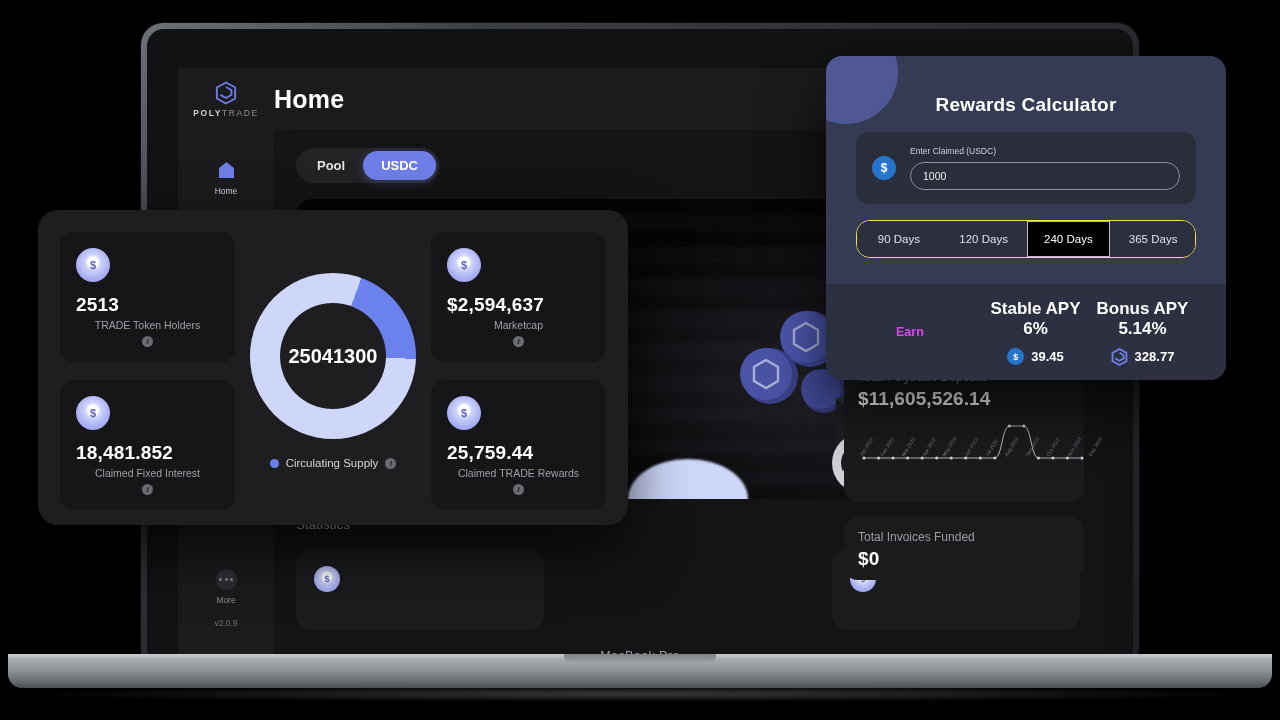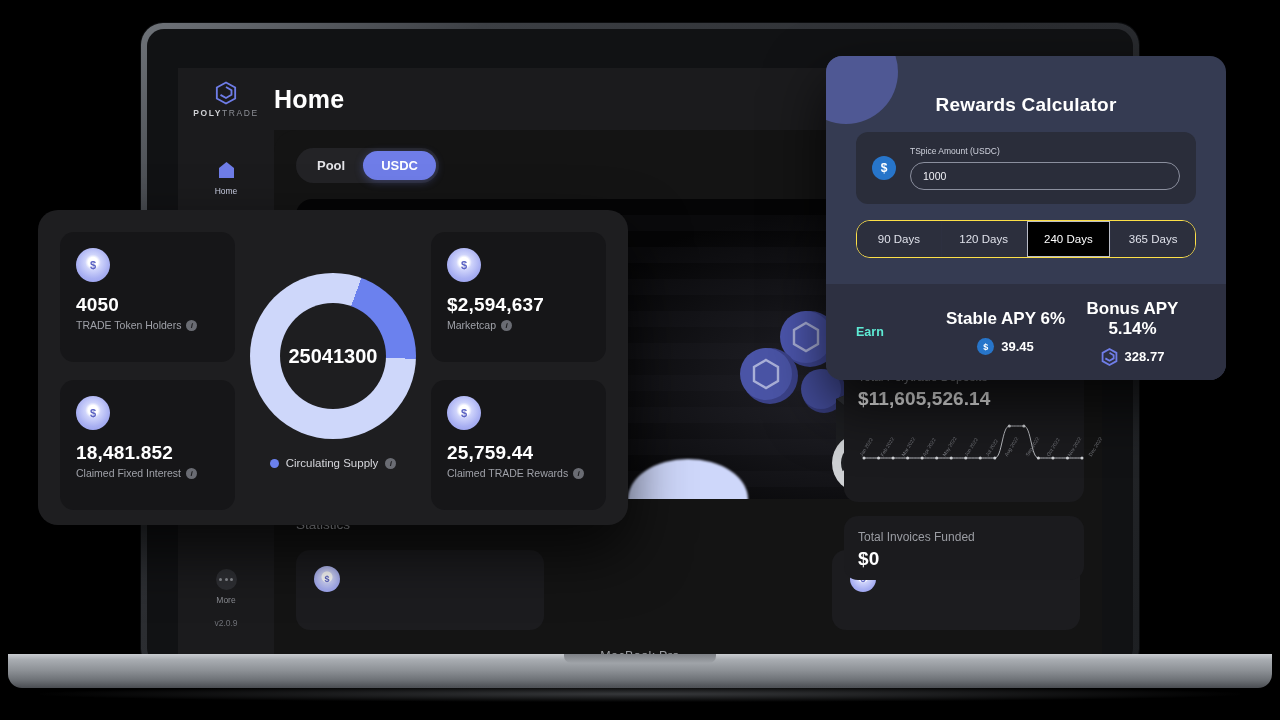--- a/index.html
+++ b/index.html
@@ -111,21 +111,21 @@
   #statcard {
     position:absolute; left:38px; top:210px; width:590px; height:315px;
     background:#1e1e20; border-radius:20px; padding:22px;
     box-shadow:0 26px 60px rgba(0,0,0,.72);
     display:grid; grid-template-columns:1fr 1.12fr 1fr; grid-template-rows:1fr 1fr;
     gap:18px 0; align-items:center;
   }
   .kcard { background:#161618; border-radius:14px; padding:16px 16px 18px; height:130px; }
   .kcard .orb { margin-bottom:12px; }
   .kval { font-size:19px; font-weight:700; color:#fff; letter-spacing:.2px; }
-  .klabel { font-size:10.5px; color:#9fa1a8; margin-top:3px; display:flex; align-items:center; gap:5px; }
+  .klabel { font-size:10.5px; color:#9fa1a8; margin-top:3px; display:flex; align-items:center; gap:5px;flex-direction:column; }
   .info { width:11px;height:11px;border-radius:50%;background:#6a6c73;color:#1e1e20;font-size:8px;
           display:inline-flex;align-items:center;justify-content:center;font-weight:700;font-style:italic; }
   .donut-wrap { grid-row:1 / span 2; grid-column:2; display:flex; flex-direction:column; align-items:center; justify-content:center; }
   .donut { width:166px; height:166px; border-radius:50%; position:relative;
     background:conic-gradient(from 0deg,#ced7fa 0deg 20deg,#6b81ee 20deg 92deg,#ced7fa 92deg 360deg); }
   .donut::after { content:""; position:absolute; inset:30px; border-radius:50%; background:#1e1e20; }
   .donut-label { position:absolute; inset:0; display:flex; align-items:center; justify-content:center;
     font-size:20px; font-weight:700; color:#fff; z-index:2; }
   .legend { margin-top:18px; display:flex; align-items:center; gap:7px; font-size:11.5px; color:#d6d7dc; }
   .legend .sw { width:9px;height:9px;border-radius:50%;background:#6b81ee; }
@@ -148,21 +148,21 @@
   .amount-lab { font-size:8.5px; color:#cfd2dd; margin-bottom:6px; }
   .amount-input { width:100%; background:transparent; border:1px solid #8b8f9e; border-radius:14px;
     padding:7px 12px; color:#f0f1f6; font-size:10.5px; font-family:inherit; outline:none; }
   .days { display:flex; margin-top:16px; border:1px solid #fde047; border-radius:14px; overflow:hidden;align-items:flex-end; }
   .day { flex:1; text-align:center; padding:12px 0; font-size:11.5px; color:#dfe1ea; cursor:pointer;
          border-right:1px solid #2d3040; background:#2c2f3d; }
   .day:last-child { border-right:none; }
   .day.on { background:#000; color:#fff; box-shadow:inset 0 0 0 1px #b9bcc6; }
   .earn { position:absolute; left:0; right:0; bottom:0; height:96px; background:#2d3041;
           display:flex; align-items:center; padding:0 30px; }
-  .earn-lab { font-size:12.5px; font-weight:700; color:#5eead4; width:86px; }
+  .earn-lab { font-size:12.5px; font-weight:700; color:#d946ef; width:86px;margin-left:40px; }
   .earn-col { flex:1; text-align:center; }
   .earn-top { font-size:17px; font-weight:700; color:#fff; }
   .earn-bot { margin-top:9px; display:flex; align-items:center; justify-content:center; gap:7px; font-size:13px; font-weight:700; color:#fff; }
 
   
   #overview { position:absolute; right:0; top:182px; width:276px; padding:0 18px; }
   .ov-head { display:flex; align-items:center; gap:14px; }
   .ov-title { font-size:15.5px; font-weight:700; color:#fff; }
   .ov-select { flex:1; background:#1d1d20; border-radius:18px; padding:9px 12px; display:flex; align-items:center;
                font-size:10.5px; color:#c6c8ce; }
@@ -366,21 +366,21 @@
   <div id="notch"></div>
   <div id="base"></div>
   <div id="shadow"></div>
 
   <div id="statcard">
 
     <div class="kcard">
       <span class="orb">
           <b>$</b>
         </span>
-      <div class="kval">4050</div>
+      <div class="kval">2513</div>
       <div class="klabel">
         <span>TRADE Token Holders</span>
         <span class="info">i</span>
       </div>
     </div>
 
     <div class="donut-wrap">
       <div class="donut">
         <div class="donut-label">25041300</div>
       </div>
@@ -429,21 +429,21 @@
     <div class="deco"></div>
 
     <div class="calc-title">Rewards Calculator</div>
 
     <div class="calc-inner">
       <div class="amount-box">
         <span class="usdc">
             <span>$</span>
           </span>
         <div class="amount-fields">
-          <div class="amount-lab">TSpice Amount (USDC)</div>
+          <div class="amount-lab">Enter Claimed (USDC)</div>
           <input class="amount-input" value="1000" style="">
         </div>
       </div>
 
       <div class="days">
         <div class="day">90 Days</div>
         <div class="day">120 Days</div>
         <div class="day on">240 Days</div>
         <div class="day">365 Days</div>
       </div>

